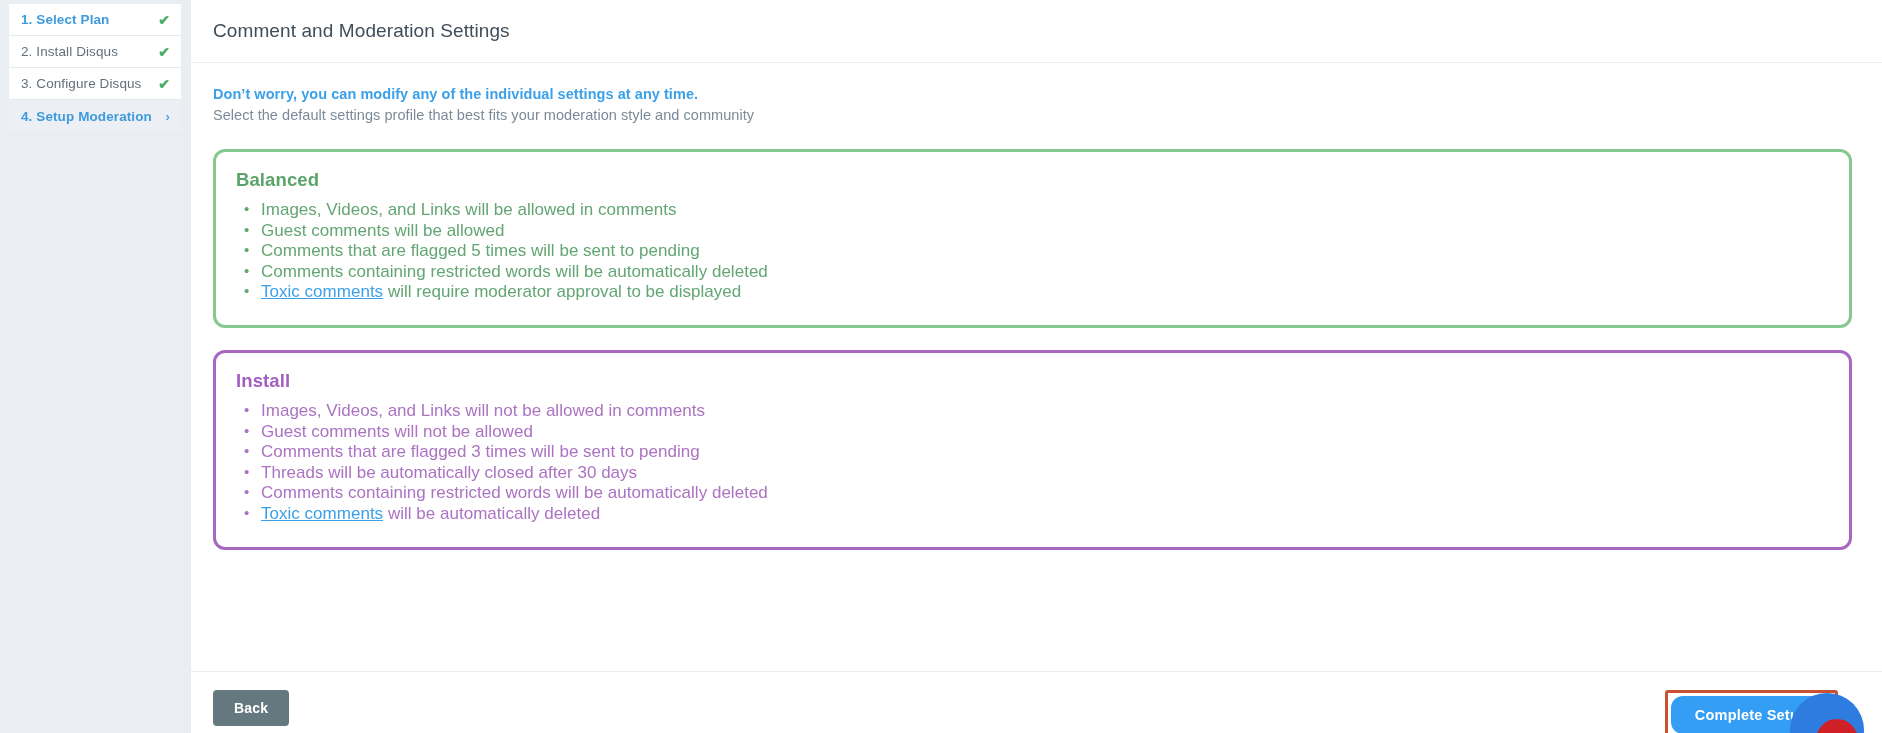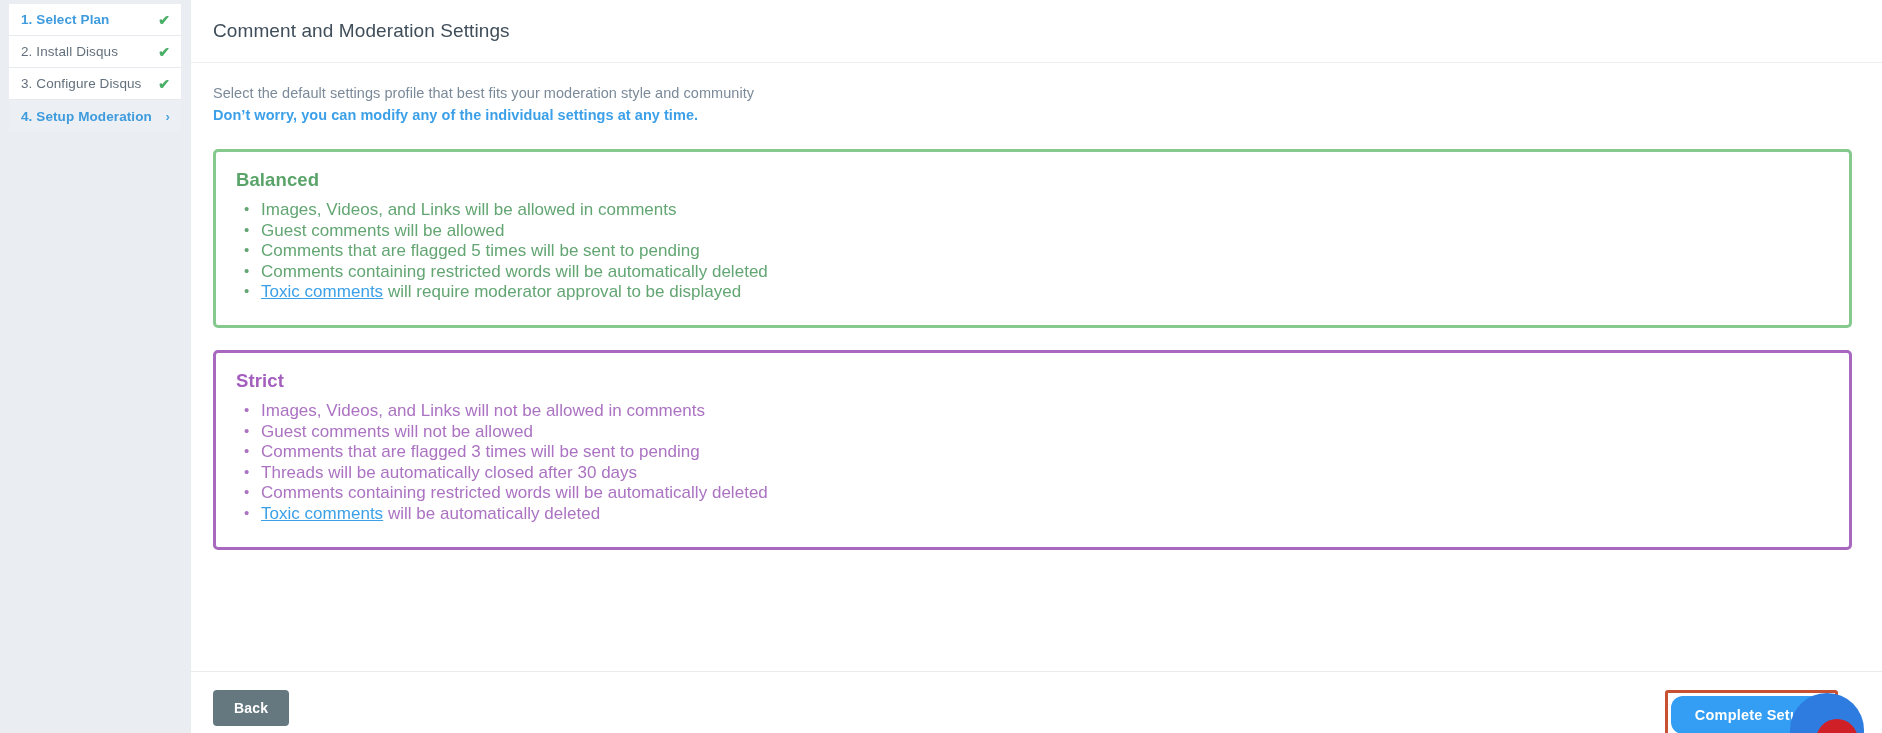--- a/index.html
+++ b/index.html
@@ -75,21 +75,21 @@
     letter-spacing: .05px;
   }
   .intro-line.accent {
     color: #3ca0e8;
     font-weight: 700;
     margin-top: 1px;
   }
 
   
   .panel {
-    border-radius: 5px;
+    border-radius: 12px;
     padding: 17px 20px 22px 20px;
     margin-top: 23px;
     margin-right: 8px;
   }
   .panel.balanced { border: 3px solid #85c98e; }
   .panel.strict   { border: 3px solid #a968c0; margin-top: 22px; }
   .panel-title {
     font-size: 18.5px;
     font-weight: 700;
     letter-spacing: .1px;
@@ -203,36 +203,36 @@
     </div>
   </nav>
 
   <main class="main">
 
     <div class="card-header">
       <h1 class="card-title">Comment and Moderation Settings</h1>
     </div>
 
     <div class="card-body">
+      <p class="intro-line accent">Don’t worry, you can modify any of the individual settings at any time.</p>
       <p class="intro-line">Select the default settings profile that best fits your moderation style and community</p>
-      <p class="intro-line accent">Don’t worry, you can modify any of the individual settings at any time.</p>
 
       <section class="panel balanced">
         <div class="panel-title">Balanced</div>
         <ul>
           <li><span>Images, Videos, and Links will be allowed in comments</span></li>
           <li><span>Guest comments will be allowed</span></li>
           <li><span>Comments that are flagged 5 times will be sent to pending</span></li>
           <li><span>Comments containing restricted words will be automatically deleted</span></li>
           <li><a class="tox-link" href="#">Toxic comments</a><span> will require moderator approval to be displayed</span></li>
         </ul>
       </section>
 
       <section class="panel strict">
-        <div class="panel-title">Strict</div>
+        <div class="panel-title">Install</div>
         <ul>
           <li><span>Images, Videos, and Links will not be allowed in comments</span></li>
           <li><span>Guest comments will not be allowed</span></li>
           <li><span>Comments that are flagged 3 times will be sent to pending</span></li>
           <li><span>Threads will be automatically closed after 30 days</span></li>
           <li><span>Comments containing restricted words will be automatically deleted</span></li>
           <li><a class="tox-link" href="#">Toxic comments</a><span> will be automatically deleted</span></li>
         </ul>
       </section>
     </div>

